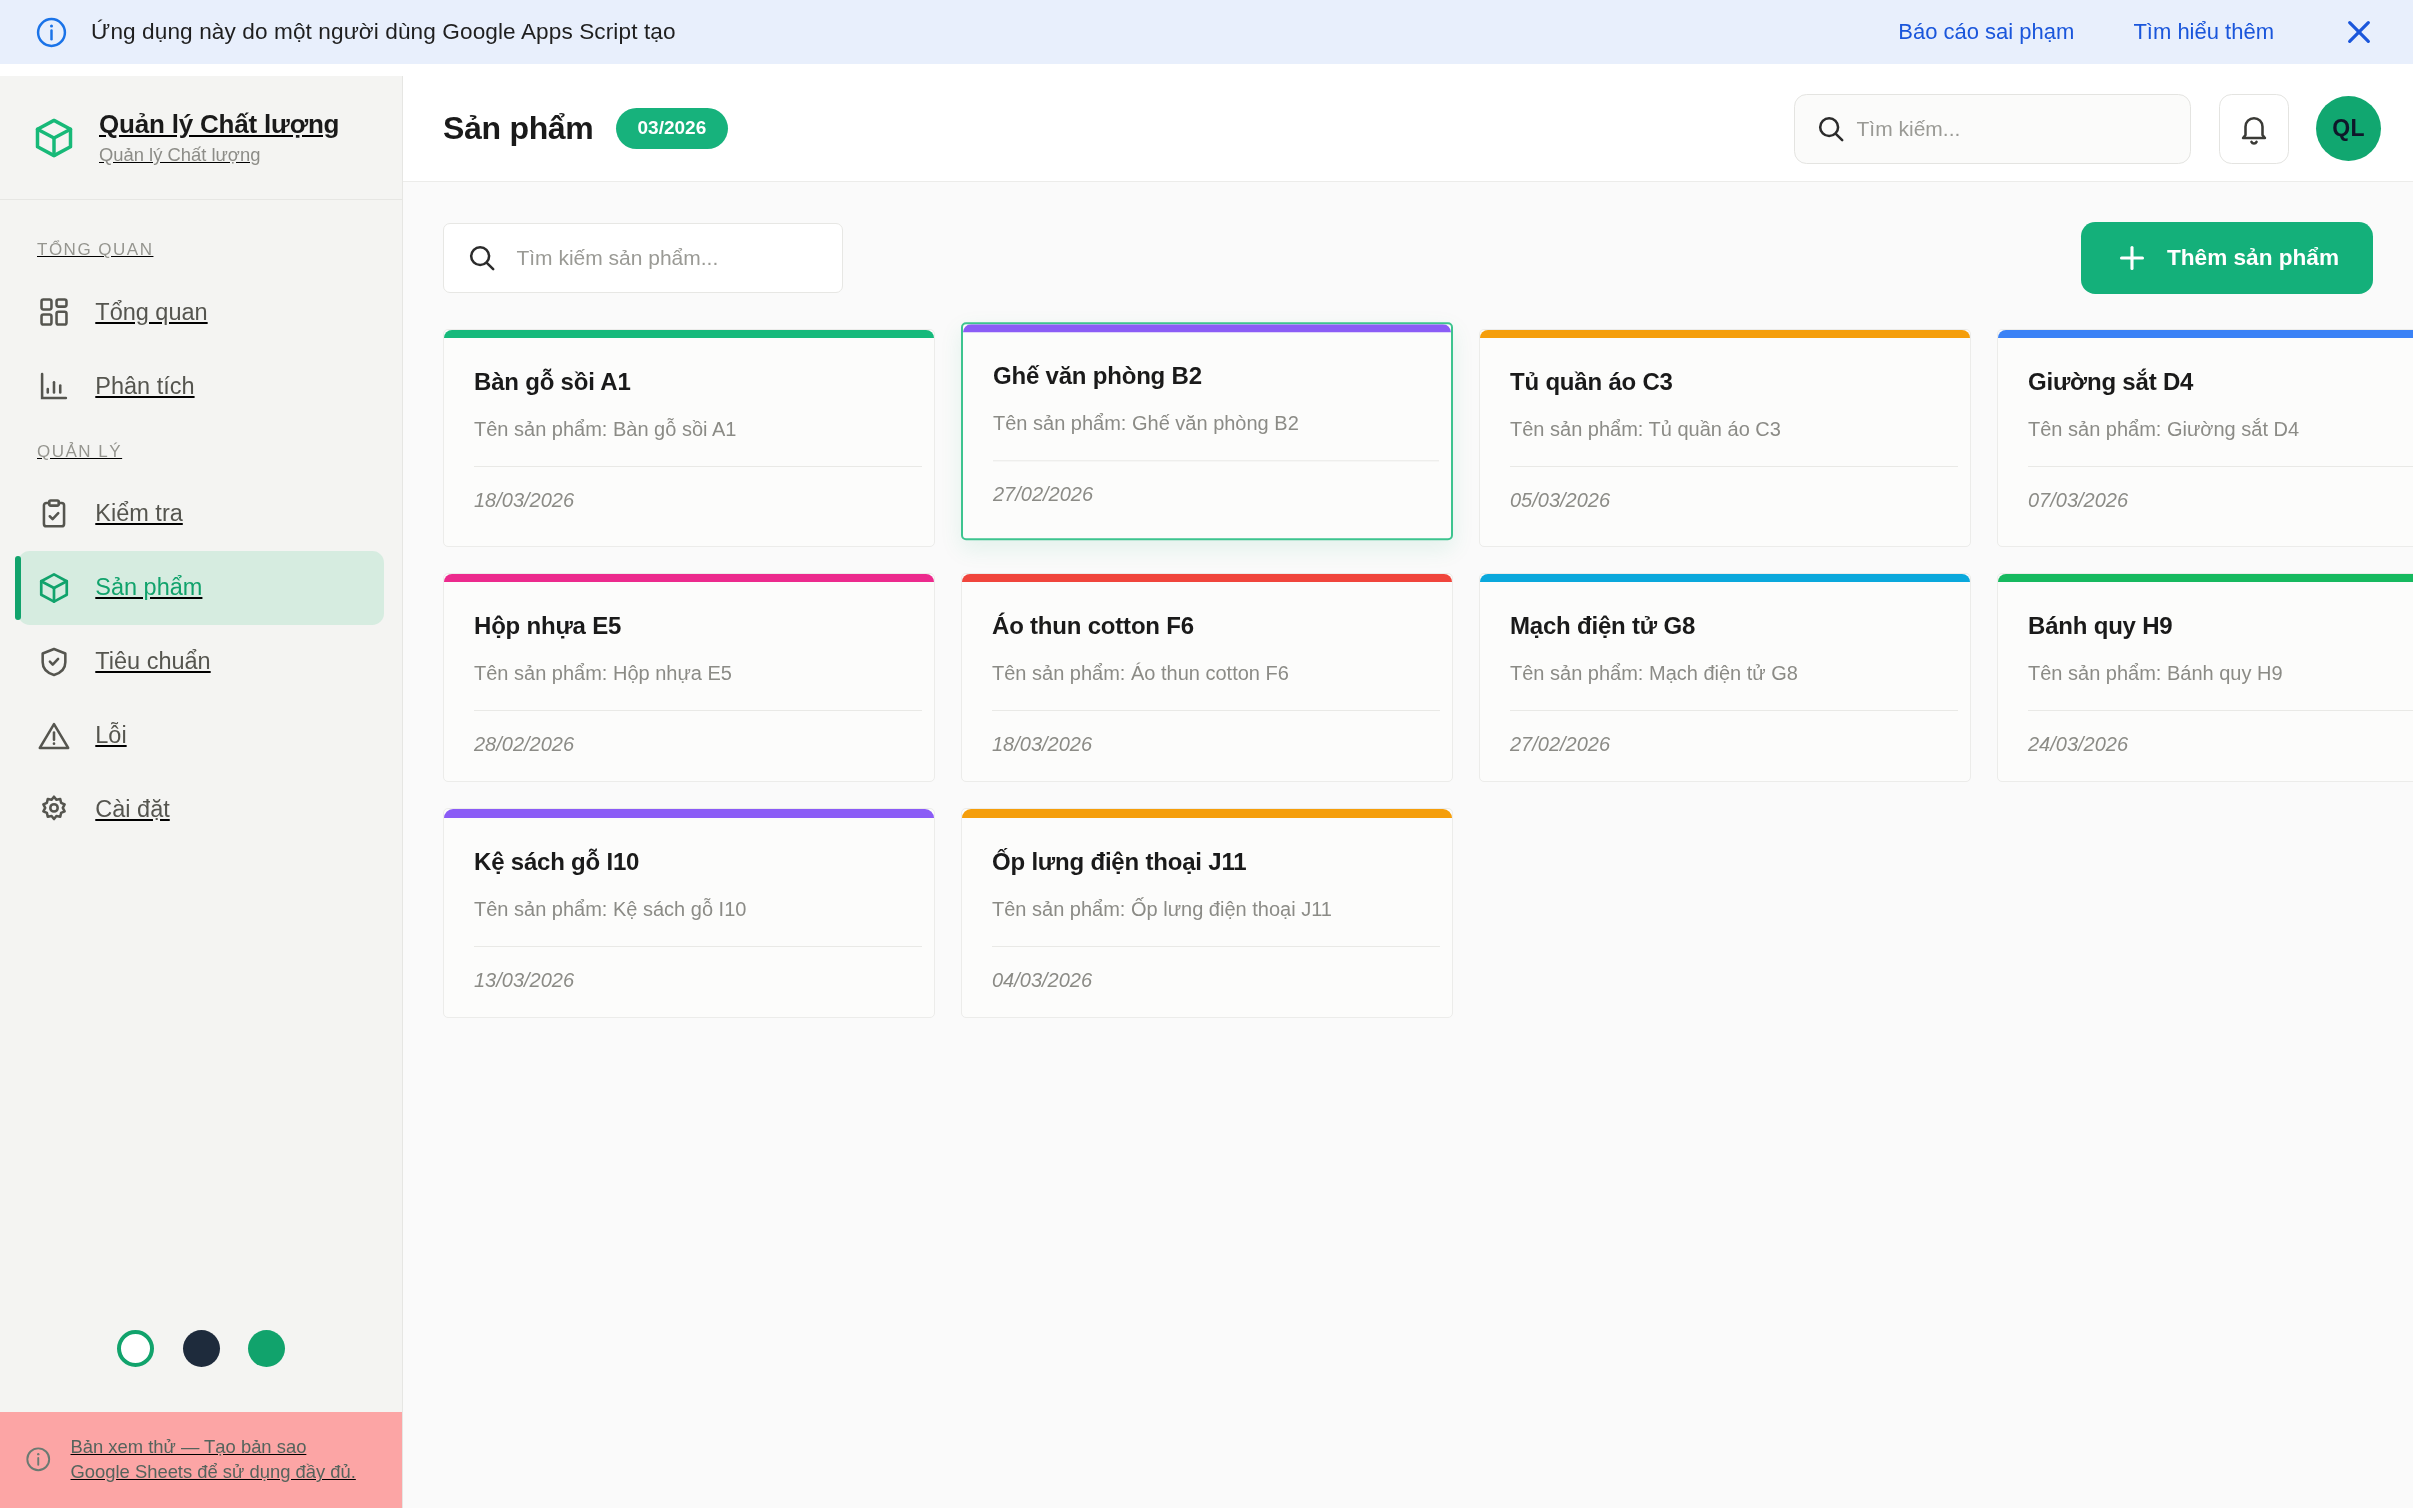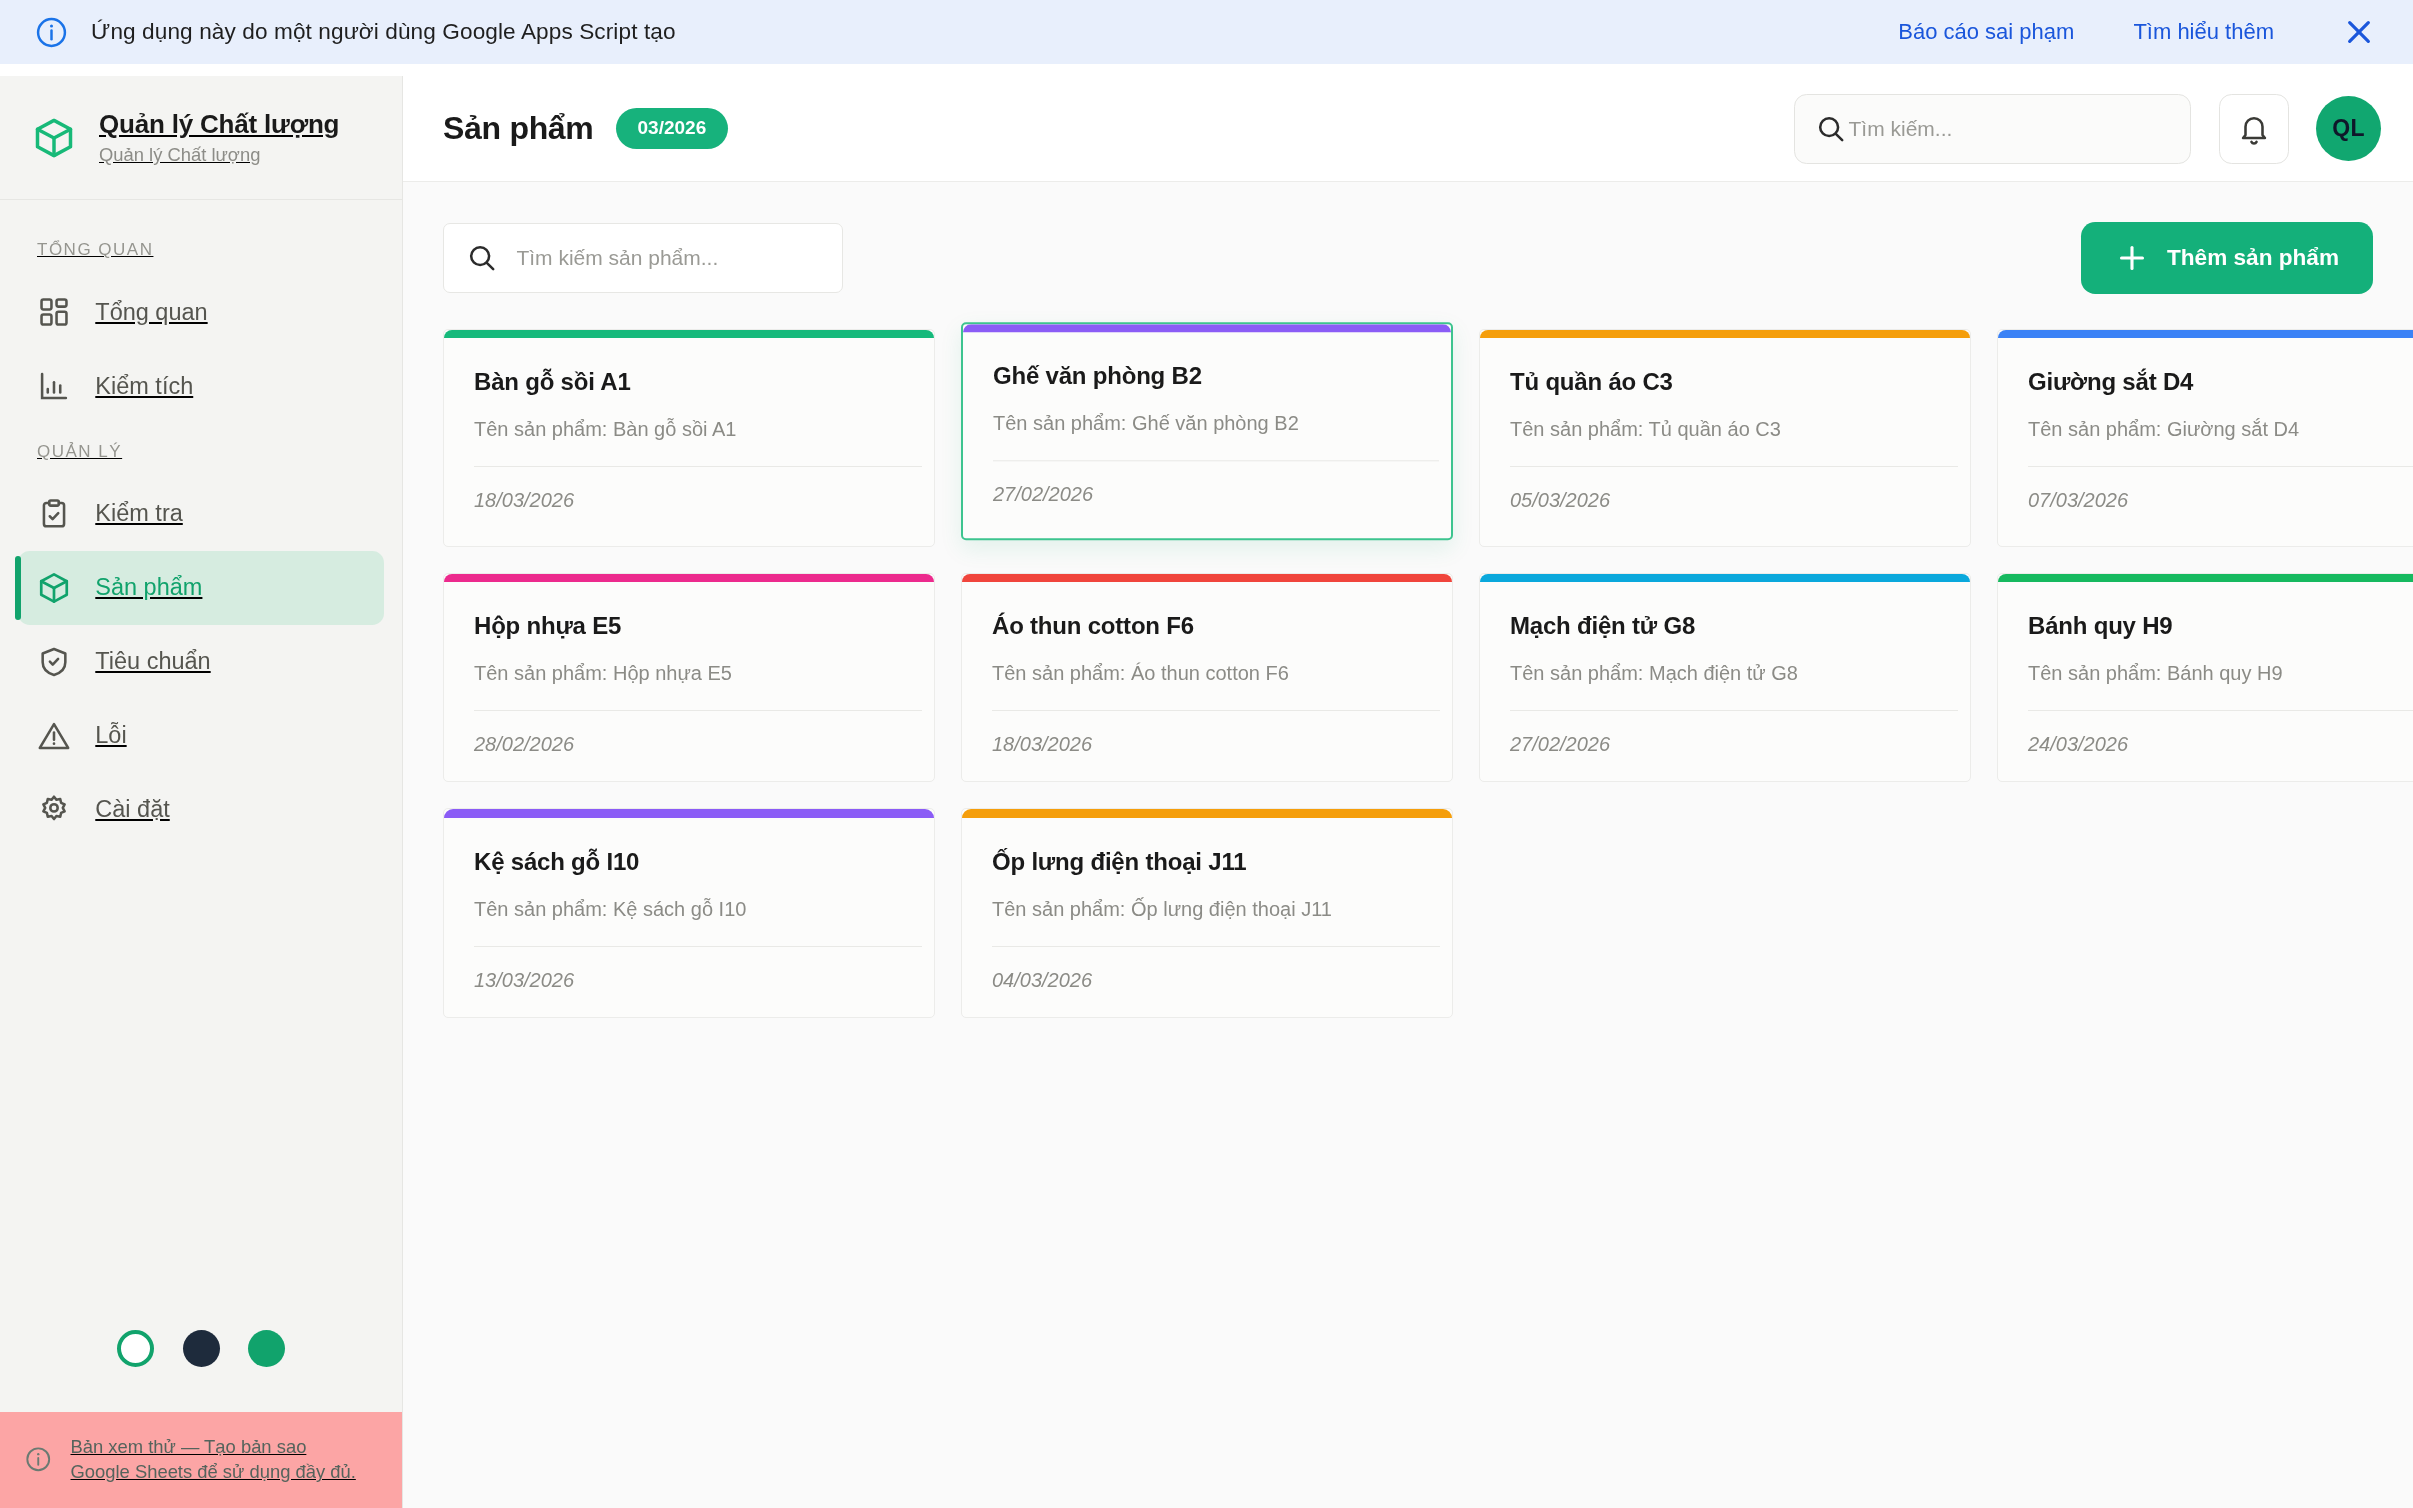--- a/index.html
+++ b/index.html
@@ -234,21 +234,21 @@
     border: 0.8px solid #e4e4e1;
     border-radius: 12.6px;
     display: flex;
     align-items: center;
     padding: 0 20px;
     cursor: text;
   }
   .top-search .srch-ico { width: 32px; height: 32px; flex: 0 0 32px; color: #2b2b2b; }
   .top-search .srch-ico svg { width: 32px; height: 32px; display: block; }
   .top-search .srch-ph {
-    margin-left: 2px;
+    margin-left: 10px;
     font-size: 21px;
     color: #9a9a95;
     white-space: nowrap;
   }
 
   .bell-btn {
     margin-left: 28.5px;
     width: 70px; height: 70px;
     flex: 0 0 70px;
     background: #ffffff;
@@ -445,21 +445,21 @@
 
       <div class="nav-item">
         <span class="nav-ico">
           <svg viewBox="0 0 24 24" fill="none" stroke="currentColor" stroke-width="1.8" stroke-linecap="round">
             <path d="M3.6 3.6v16.8h16.8"></path>
             <line x1="7.6" y1="16.6" x2="7.6" y2="14.2"></line>
             <line x1="12" y1="16.6" x2="12" y2="9.4"></line>
             <line x1="16.4" y1="16.6" x2="16.4" y2="11.6"></line>
           </svg>
         </span>
-        <span class="nav-label">Kiểm tích</span>
+        <span class="nav-label">Phân tích</span>
       </div>
 
       <div class="nav-section-label">QUẢN LÝ</div>
 
       <div class="nav-item">
         <span class="nav-ico">
           <svg viewBox="0 0 24 24" fill="none" stroke="currentColor" stroke-width="1.8" stroke-linecap="round" stroke-linejoin="round">
             <path d="M8.6 4.2H6.6A1.7 1.7 0 0 0 4.9 5.9v13.1a1.7 1.7 0 0 0 1.7 1.7h10.8a1.7 1.7 0 0 0 1.7-1.7V5.9a1.7 1.7 0 0 0-1.7-1.7h-2"></path>
             <rect x="8.6" y="2.5" width="6.8" height="3.6" rx="1.1"></rect>
             <path d="M9 13.6l2 2 4-4.2"></path>

